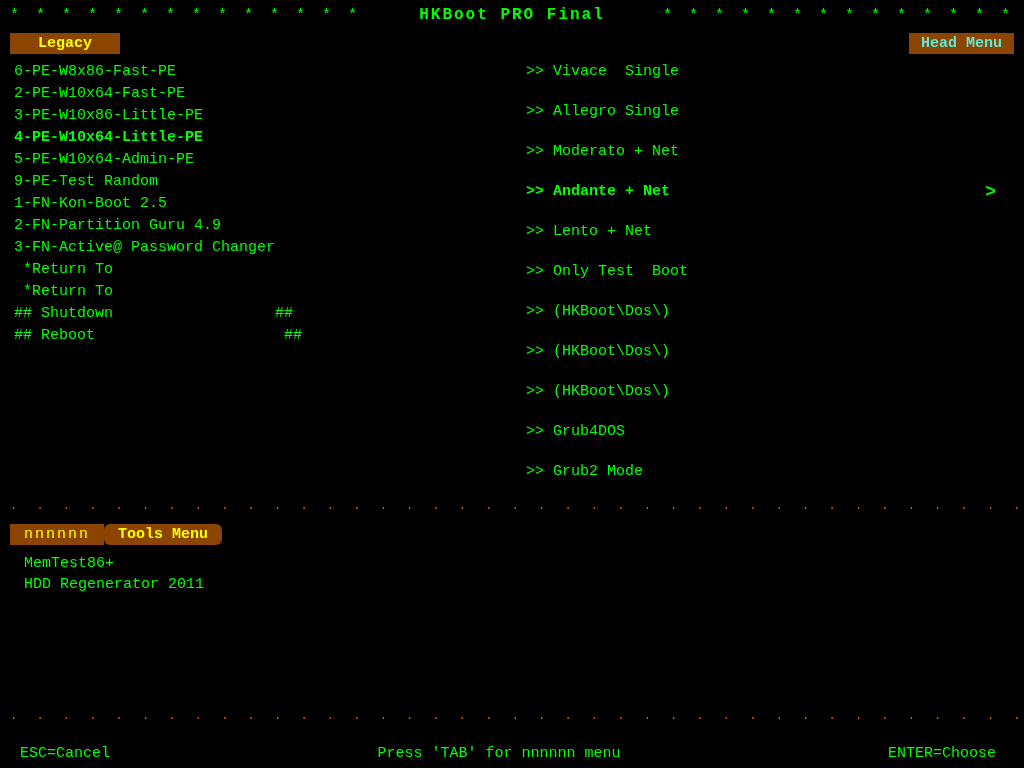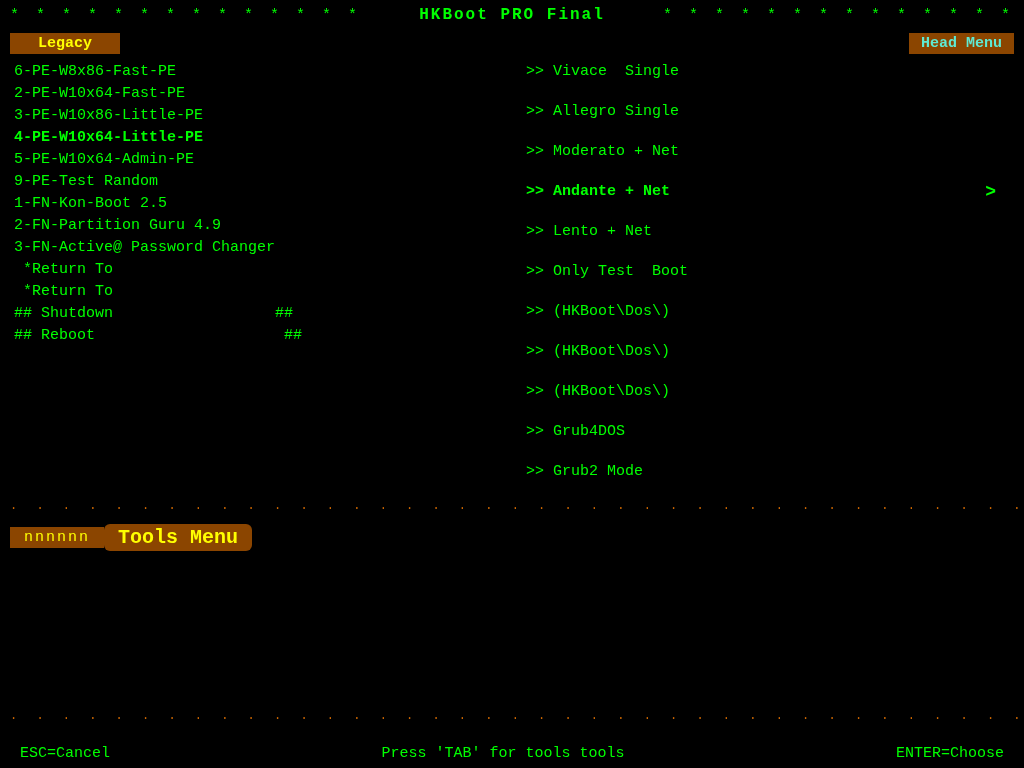--- a/index.html
+++ b/index.html
@@ -121,21 +121,21 @@
       background: #8B4500;
       color: #ffff00;
       padding: 2px 14px;
       font-size: 15px;
       letter-spacing: 2px;
     }
     .tools-label {
       background: #8B4500;
       color: #ffff00;
       padding: 2px 14px;
-      font-size: 20px;
+      font-size: 15px;
       font-weight: bold;
       border-radius: 6px;
     }
 
     .tools-menu {
       padding: 4px 20px;
     }
     .tools-item {
       color: #00ff00;
       font-size: 15px;
@@ -154,21 +154,21 @@
       white-space: nowrap;
       position: absolute;
       bottom: 38px;
     }
 
     
     .footer {
       position: absolute;
       bottom: 0;
       left: 0;
-      right: 0;
+      right: 8px;
       display: flex;
       justify-content: space-between;
       align-items: center;
       padding: 6px 20px;
       background: #000;
     }
     .footer-esc {
       color: #00ff00;
       font-size: 15px;
     }
@@ -241,24 +241,28 @@
 
   <div class="dotted-sep" style="margin-top:8px;">
     <span style="color:#cc6600; letter-spacing:6px;">· · · · · · · · · · · · · · · · · · · · · · · · · · · · · · · · · · · · · · · · · · · · · · · · · · · · · · · · · · · · · · · · · · · · · · · · · · · · ·</span>
   </div>
 
   <div class="tools-header-bar">
     <span class="tools-wavy">nnnnnn</span>
     <span class="tools-label">Tools Menu</span>
   </div>
 
+  <div class="tools-menu">
+    <div class="tools-item">MemTest86+</div>
+    <div class="tools-item">HDD Regenerator 2011</div>
+  </div>
 
   <div class="bottom-dotted-sep">
     <span style="color:#cc6600; letter-spacing:6px;">· · · · · · · · · · · · · · · · · · · · · · · · · · · · · · · · · · · · · · · · · · · · · · · · · · · · · · · · · · · · · · · · · · · · · · · · · · · · ·</span>
   </div>
 
   <div class="footer">
     <span class="footer-esc">ESC=Cancel</span>
-    <span class="footer-press">Press 'TAB' for tools tools</span>
+    <span class="footer-press">Press 'TAB' for nnnnnn menu</span>
     <span class="footer-enter">ENTER=Choose</span>
   </div>
 
 </div>
 
 </body></html>

